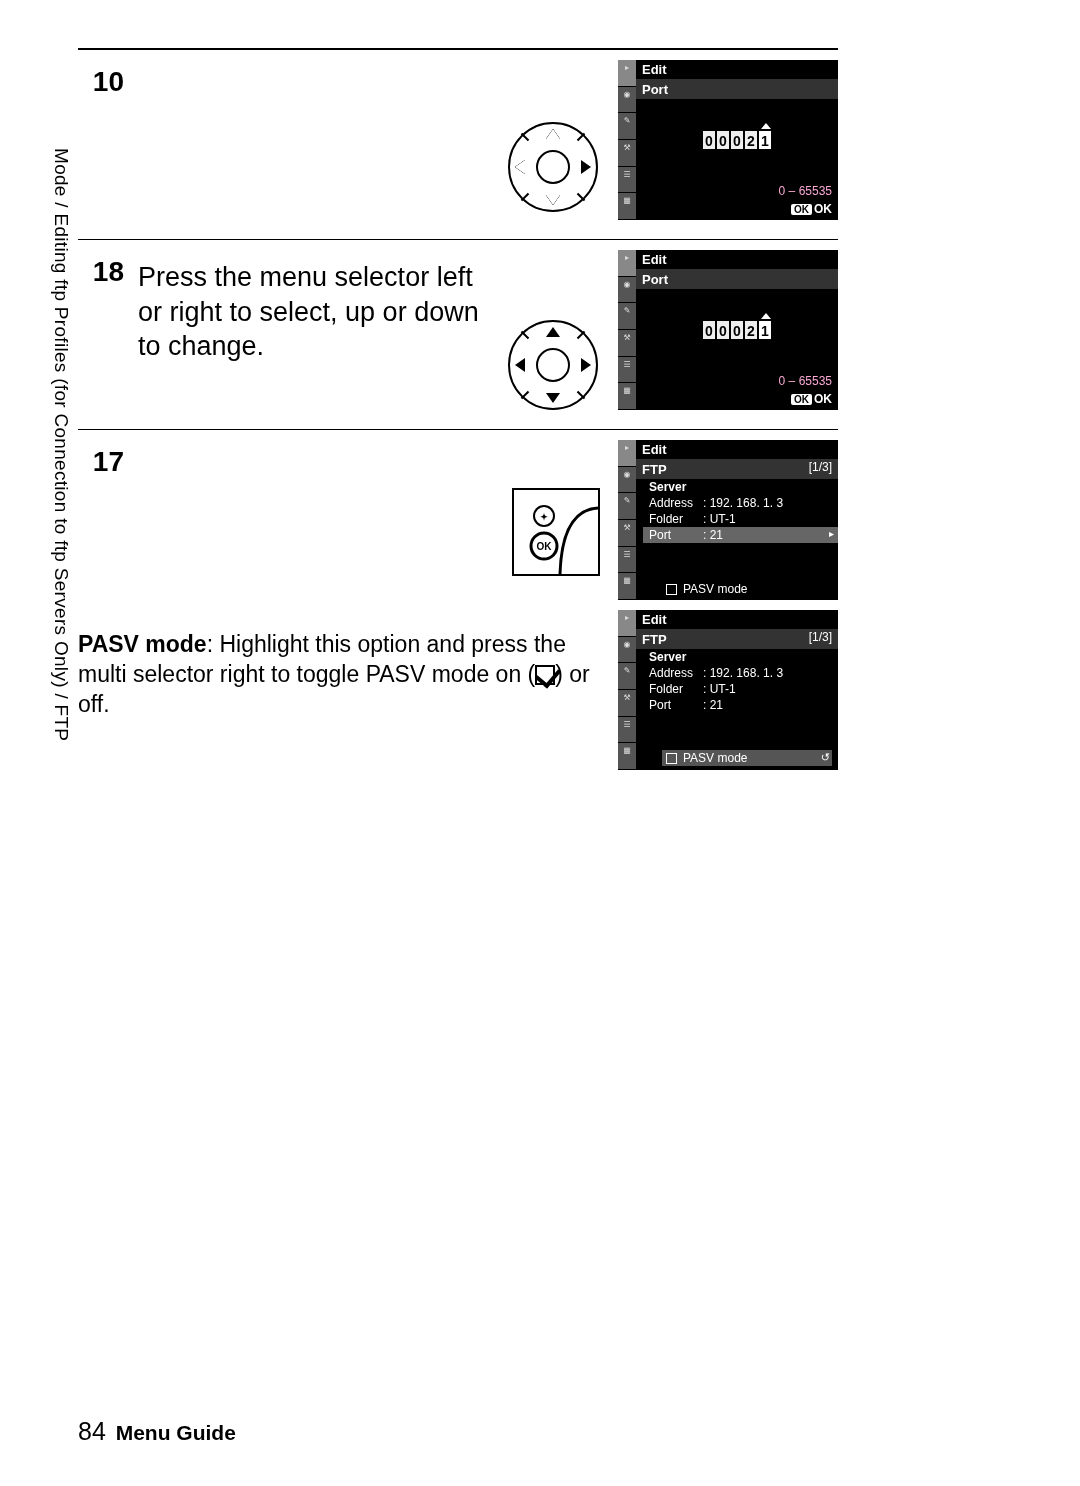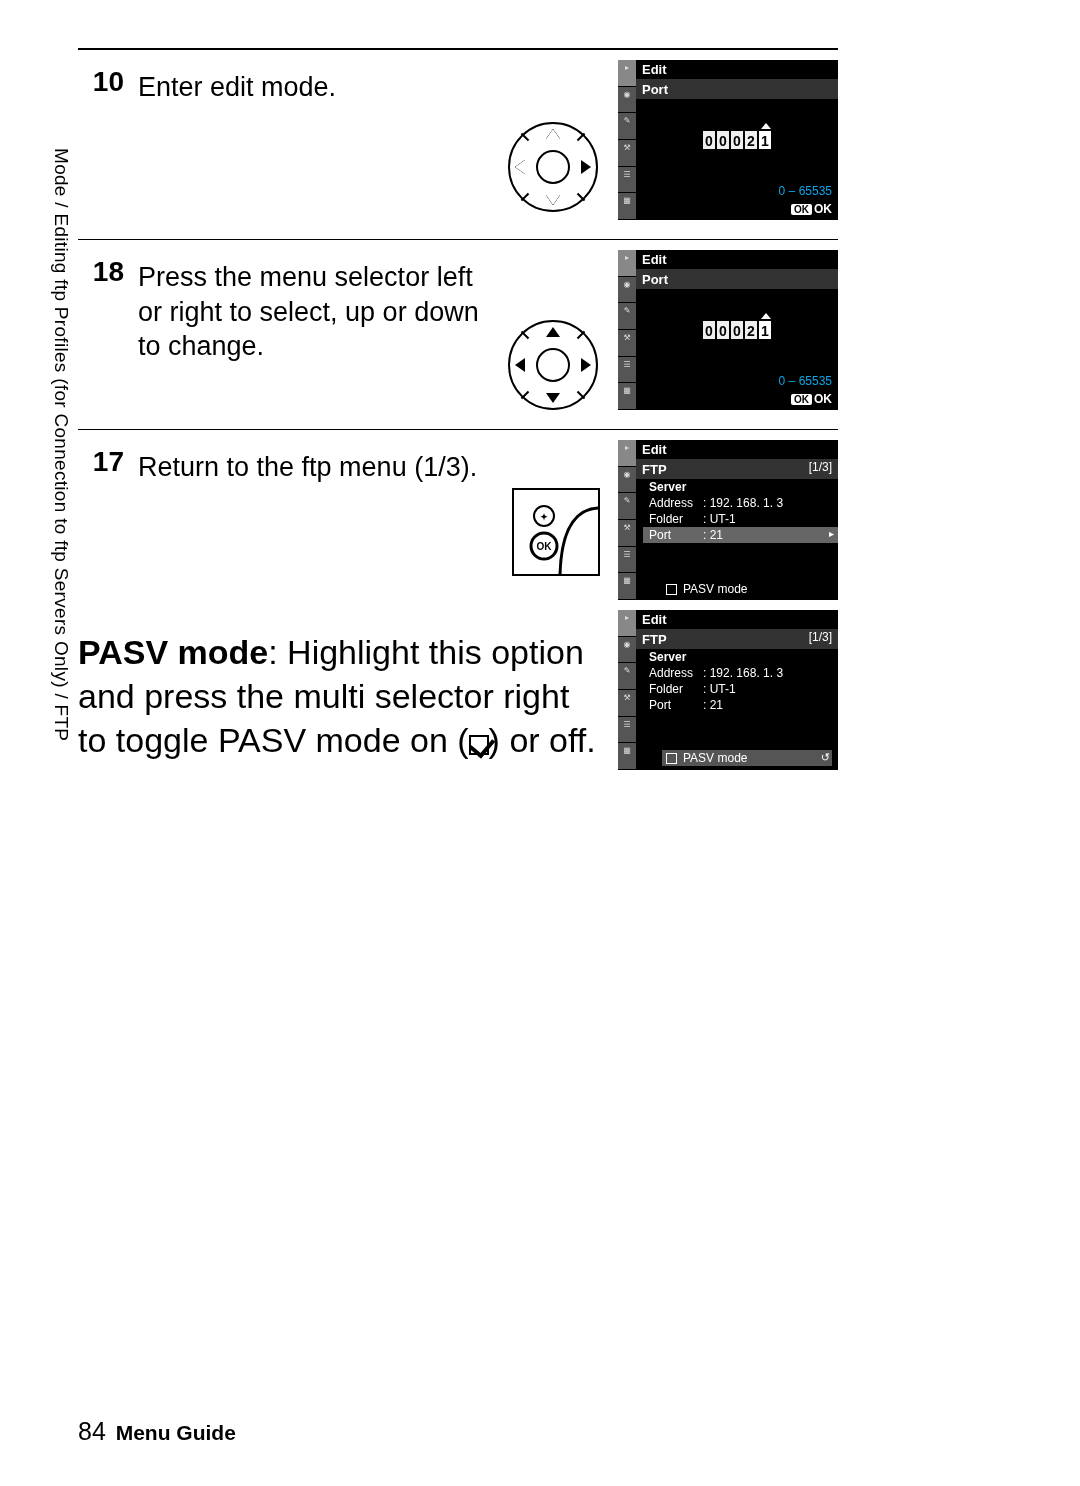--- a/index.html
+++ b/index.html
@@ -47,21 +47,21 @@
     text-align: right;
     flex-shrink: 0;
   }
   .steptxt {
     font-size: 27px;
     line-height: 1.28;
     padding-top: 2px;
     width: 360px;
   }
   .paratxt {
-    font-size: 34px;
+    font-size: 23px;
     line-height: 1.3;
     padding-left: 0px;
     width: 520px;
     margin-top: 6px;
   }
   .screenshot {
     position: absolute;
     right: 0;
     top: 10px;
     width: 220px;
@@ -131,21 +131,21 @@
     position: absolute;
     left: 2px; top: -8px;
     border-left: 5px solid transparent;
     border-right: 5px solid transparent;
     border-bottom: 6px solid #fff;
   }
   .scr-range {
     position: absolute;
     right: 6px; bottom: 22px;
     font-size: 12px;
-    color: #0ea5e9;
+    color: #f9a8d4;
   }
   .scr-ok {
     position: absolute;
     right: 6px; bottom: 4px;
     font-size: 12px;
     font-weight: 700;
   }
   .scr-ok .box {
     display: inline-block;
     background: #fff;
@@ -266,21 +266,20 @@
 </style>
 </head>
 <body>
 
 <div class="vtab">Mode / Editing ftp Profiles (for Connection to ftp Servers Only) / FTP</div>
 
 <div class="page">
 
   <div class="step">
     <div class="stepnum">10</div>
-    <div class="steptxt">Enter edit mode.</div>
 
     <div class="dpad" style="top:72px;">
       <div class="ring"></div>
         <div class="inner"></div>
       <div class="tick ne"></div>
         <div class="tick nw"></div>
         <div class="tick se"></div>
         <div class="tick sw"></div>
       <div class="tri-up hollow"></div>
         <div class="tri-down hollow"></div>
@@ -350,21 +349,20 @@
           <span class="sel">1</span>
         </div>
         <div class="scr-range">0 – 65535</div>
         <div class="scr-ok"><span class="box">OK</span><span>OK</span></div>
       </div>
     </div>
   </div>
 
   <div class="step last" style="min-height:180px;">
     <div class="stepnum">17</div>
-    <div class="steptxt">Return to the ftp menu (1/3).</div>
 
     <div class="okcorner">
       <svg viewBox="0 0 88 88" width="88" height="88">
         <rect x="1" y="1" width="86" height="86" fill="#fff" stroke="#000" stroke-width="2"></rect>
         <path d="M 86 20 Q 50 22 48 86" fill="none" stroke="#000" stroke-width="3"></path>
         <circle cx="32" cy="28" r="10" fill="none" stroke="#000" stroke-width="2"></circle>
         <text x="32" y="32" text-anchor="middle" font-size="9" font-weight="700">✦</text>
         <circle cx="32" cy="58" r="13" fill="none" stroke="#000" stroke-width="3"></circle>
         <text x="32" y="62" text-anchor="middle" font-size="10" font-weight="700">OK</text>
       </svg>

